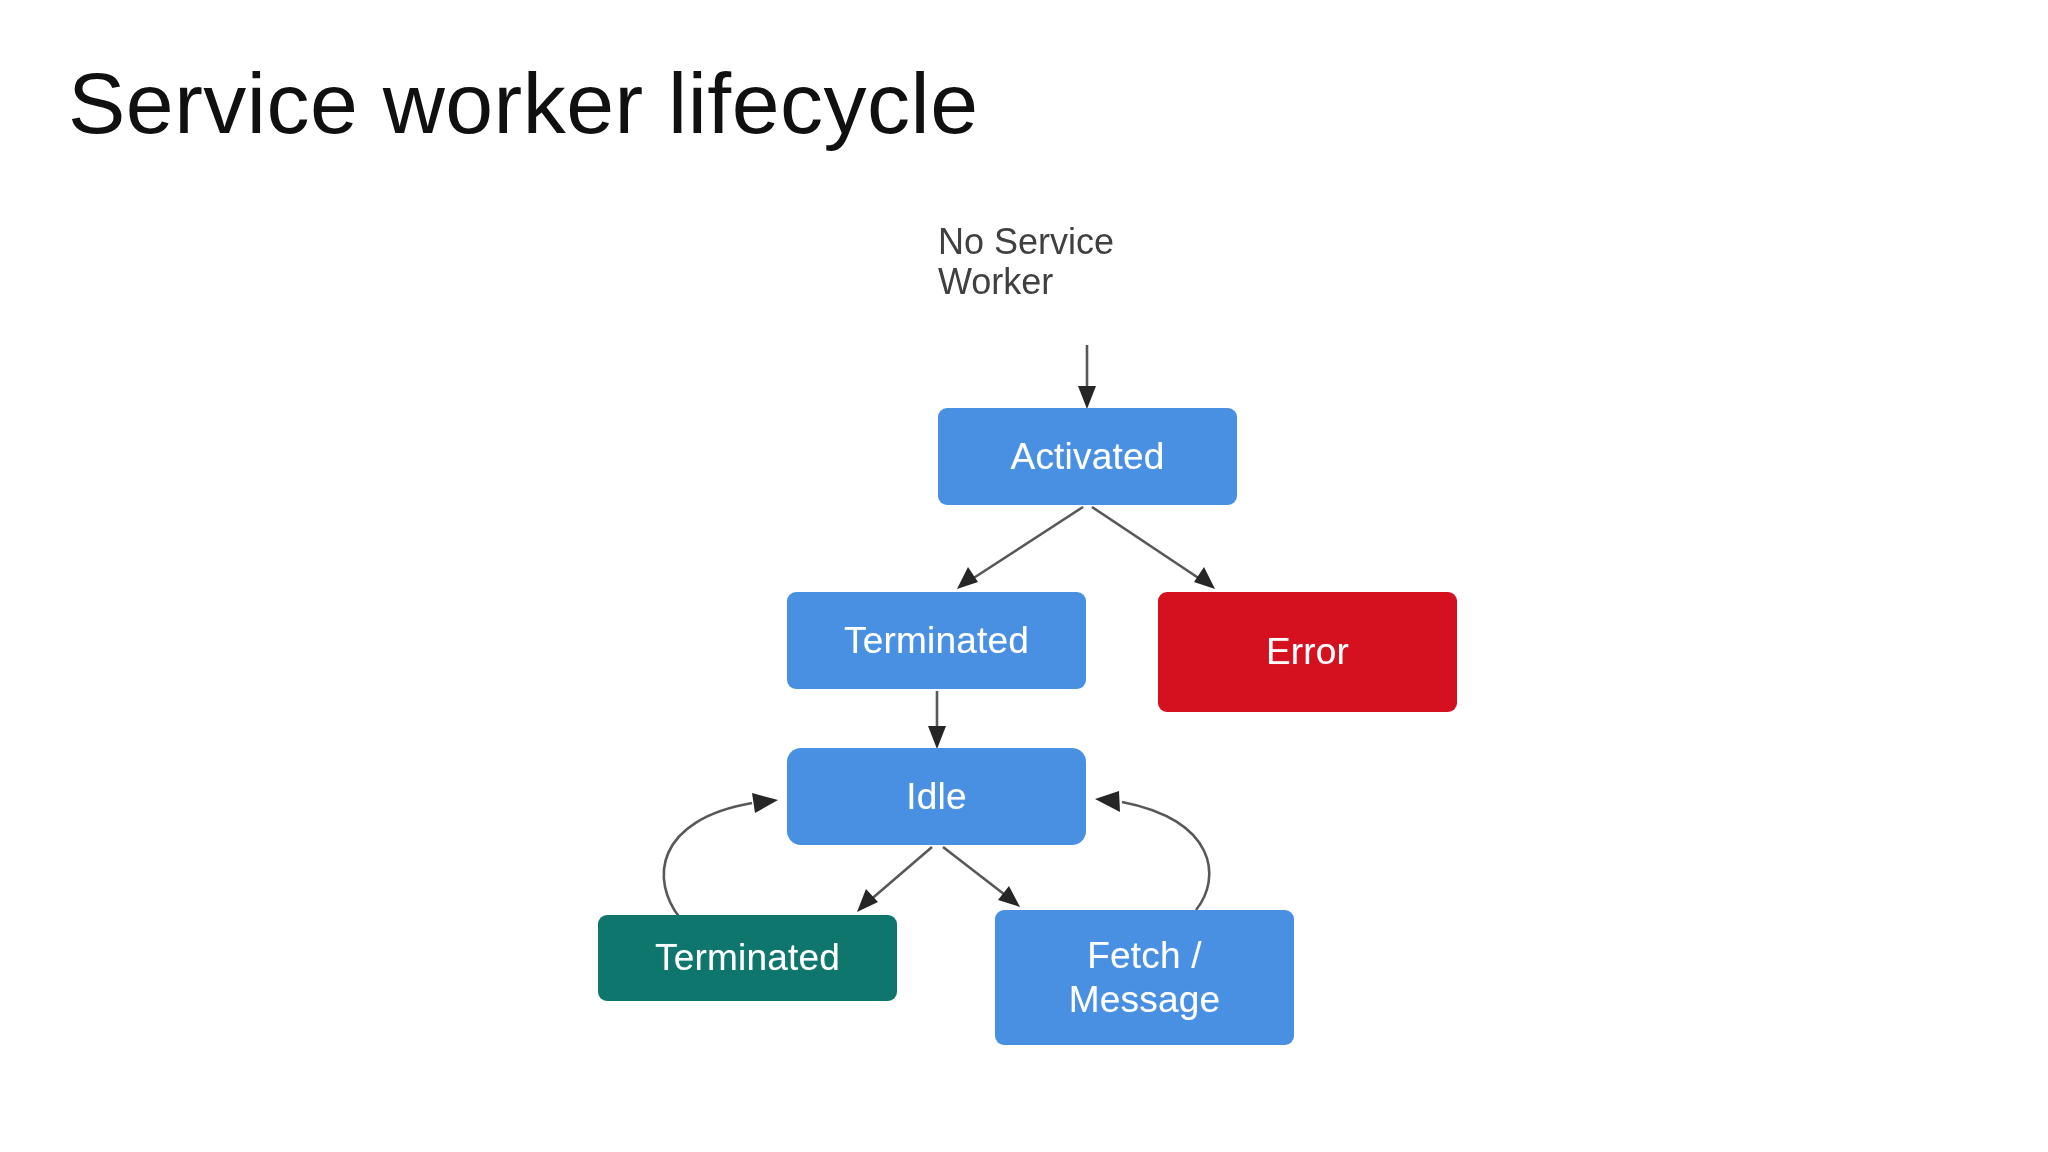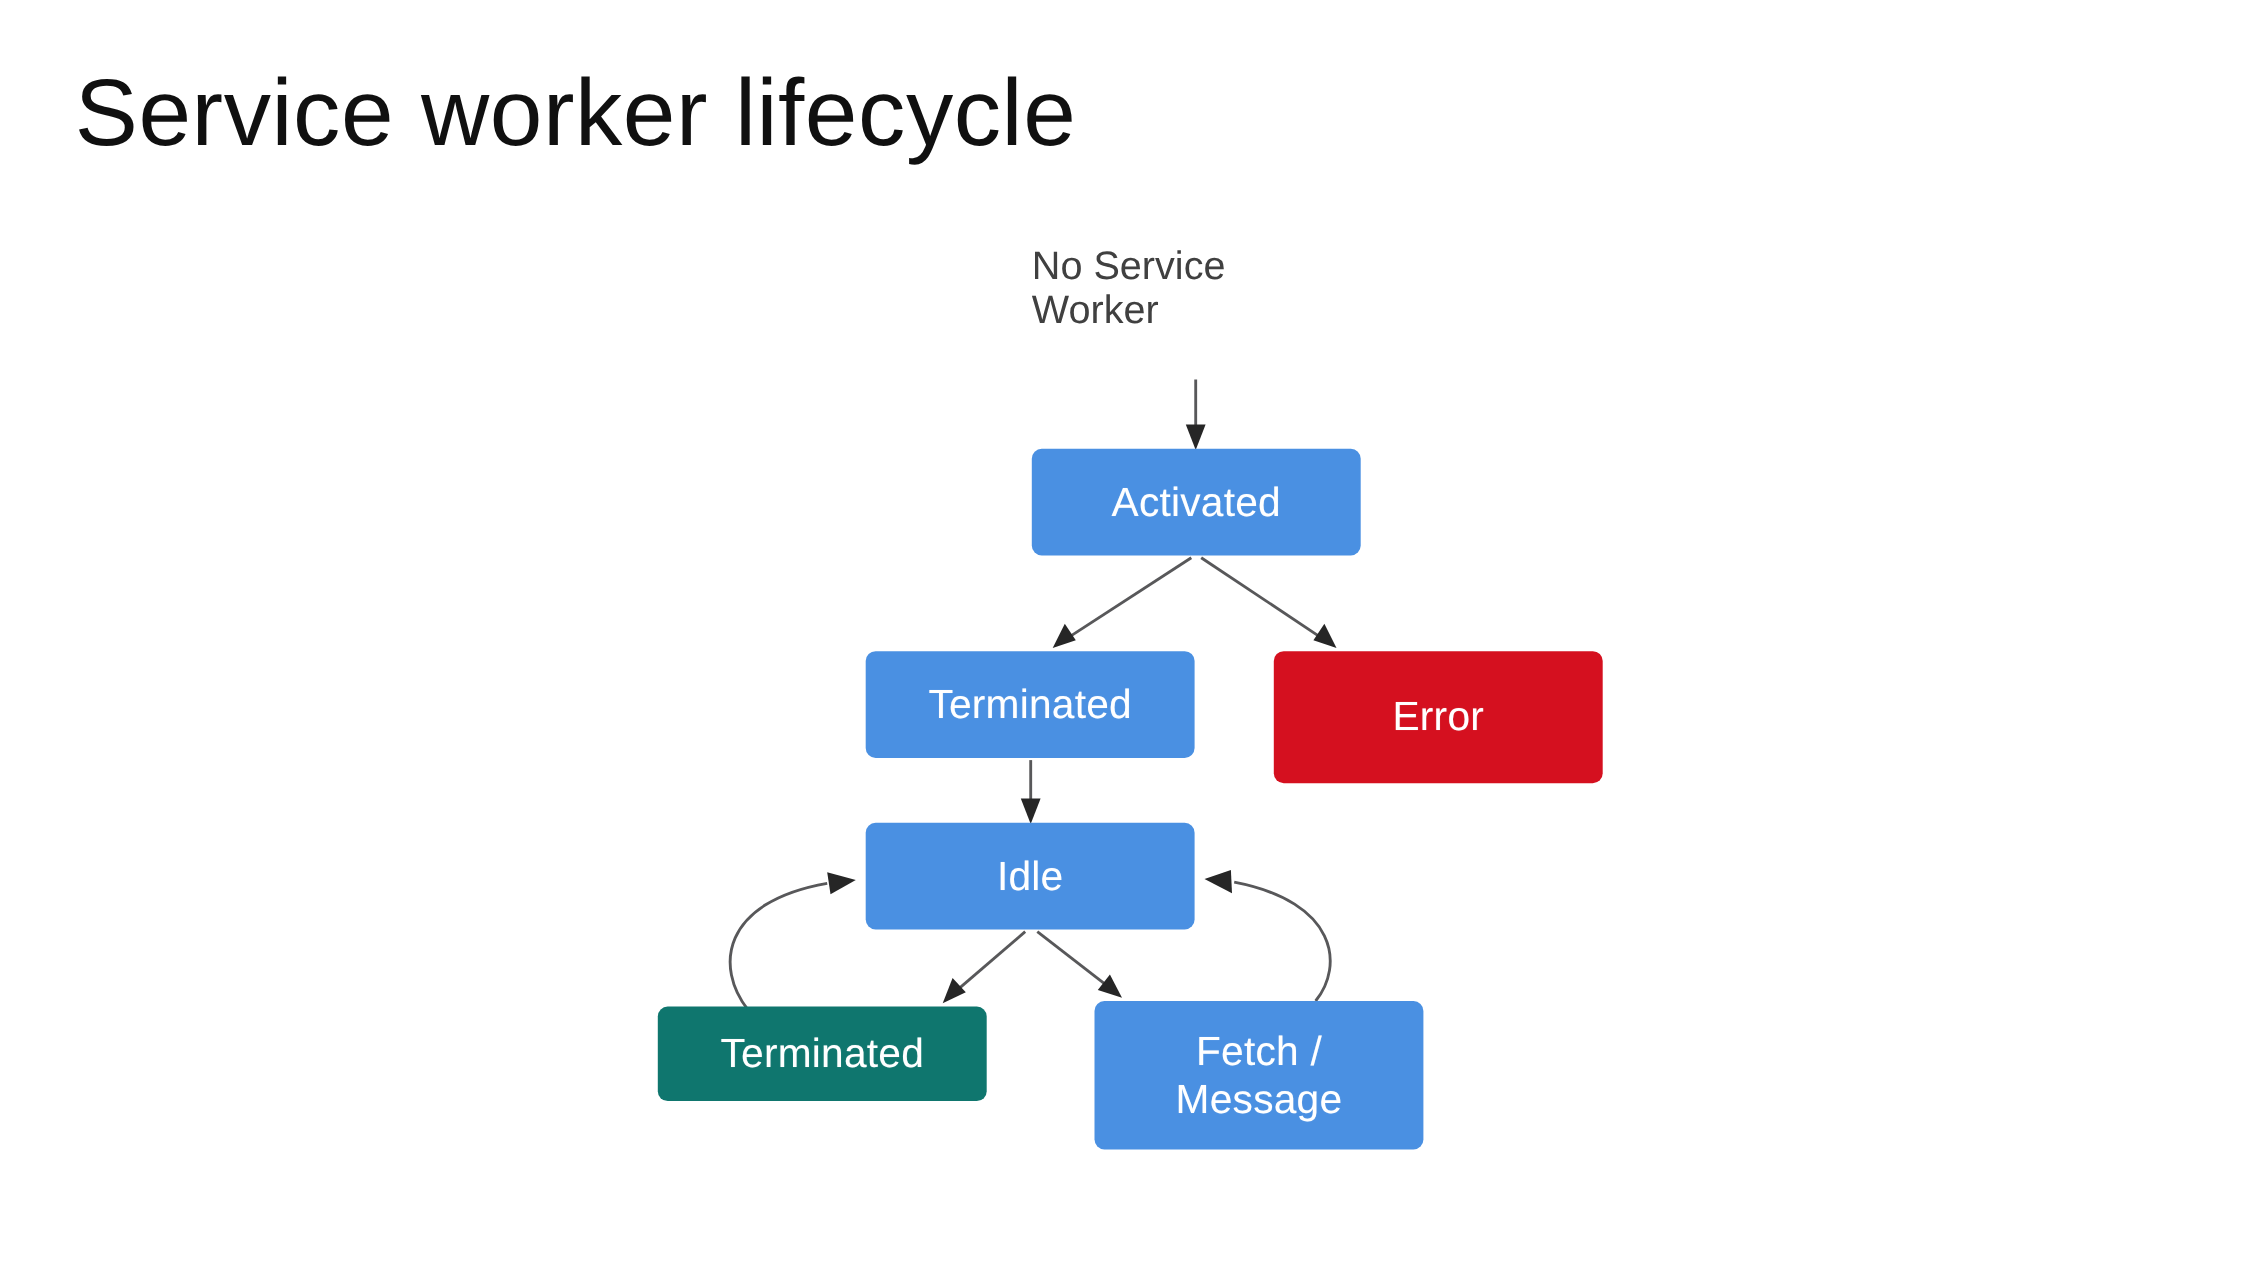--- a/index.html
+++ b/index.html
@@ -81,21 +81,21 @@
     text-shadow: 0 0 1px rgba(255,255,255,0.35);
   }
   .node-box.blue   { background: #4a90e2; }
   .node-box.red    { background: #d5101f; }
   .node-box.orange { background: #0f766e; }
 
   
   #node-installing { left: 938px;  top: 408px; width: 299px; height: 97px; }
   #node-activated  { left: 787px;  top: 592px; width: 299px; height: 97px; }
   #node-error      { left: 1158px; top: 592px; width: 299px; height: 120px; }
-  #node-idle       { left: 787px;  top: 748px; width: 299px; height: 97px; }
+  #node-idle       { left: 787px;  top: 748px; width: 299px; height: 97px; border-radius: 14px; }
   #node-terminated { left: 598px;  top: 915px; width: 299px; height: 86px; }
   #node-fetch      { left: 995px;  top: 910px; width: 299px; height: 135px; }
 
   #node-no-service-worker { left: 938px; top: 222px; width: 299px; }
 
   
   .edge-line { fill: none; stroke: #58585a; stroke-width: 2.6px; }
   .edge-head { fill: #262626; stroke: none; }
 </style>
 </head>

